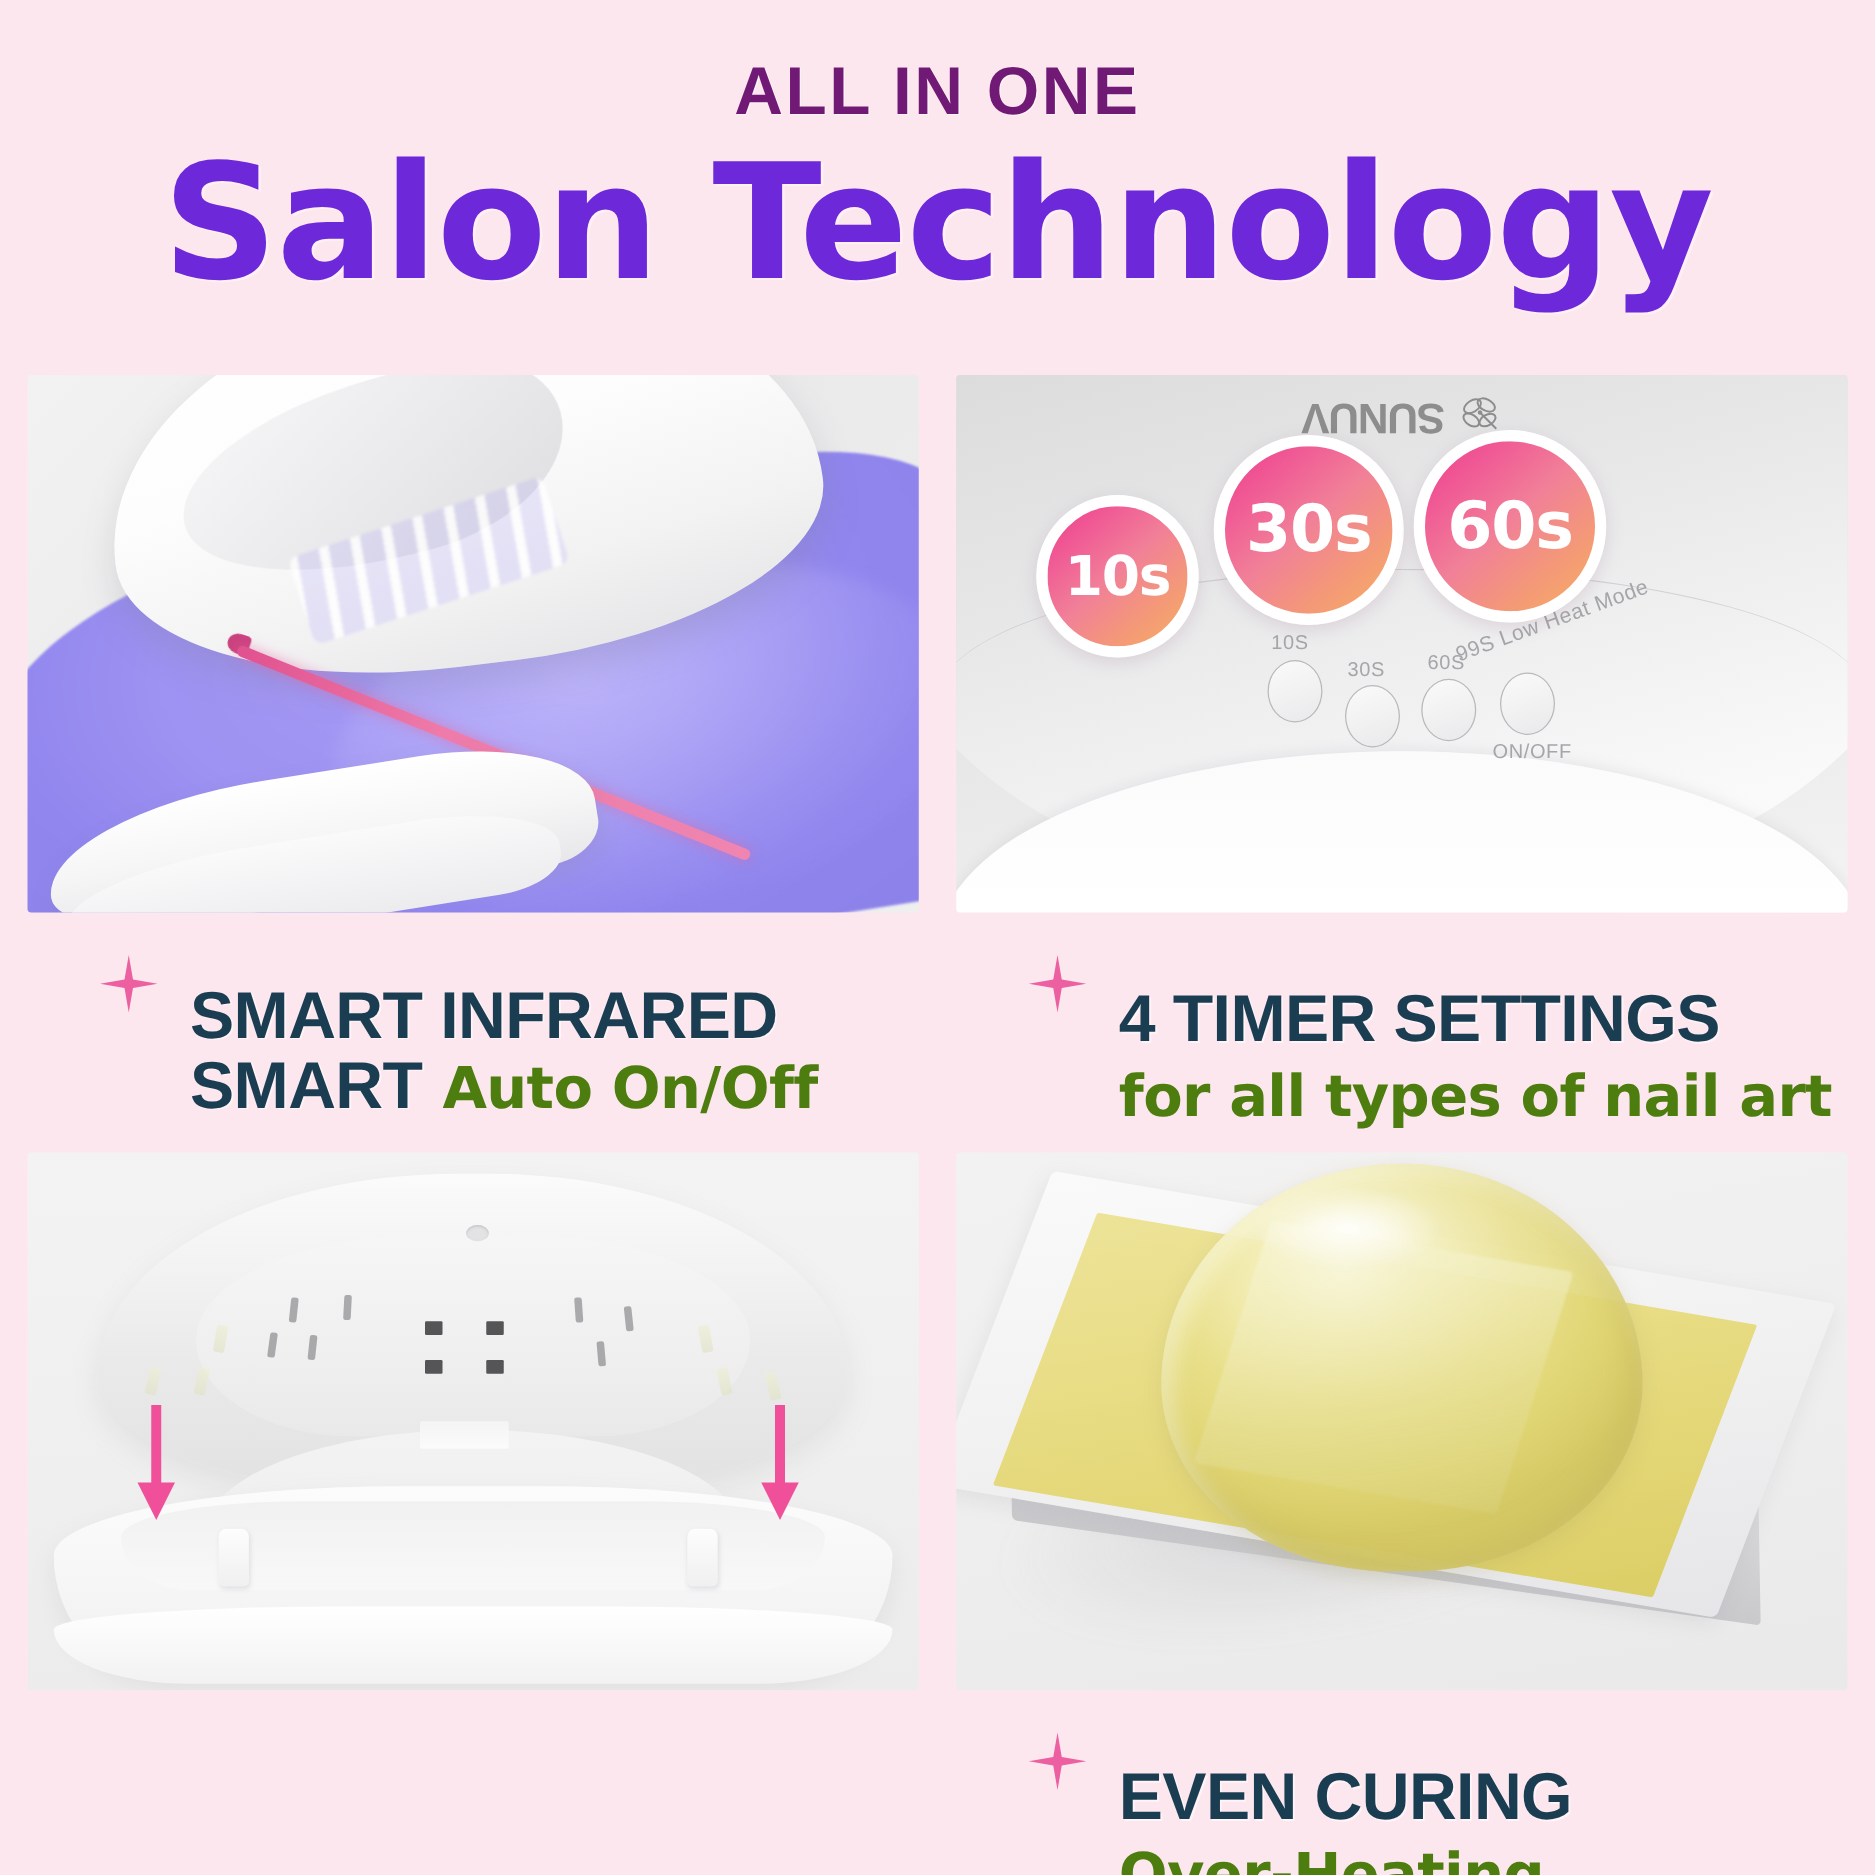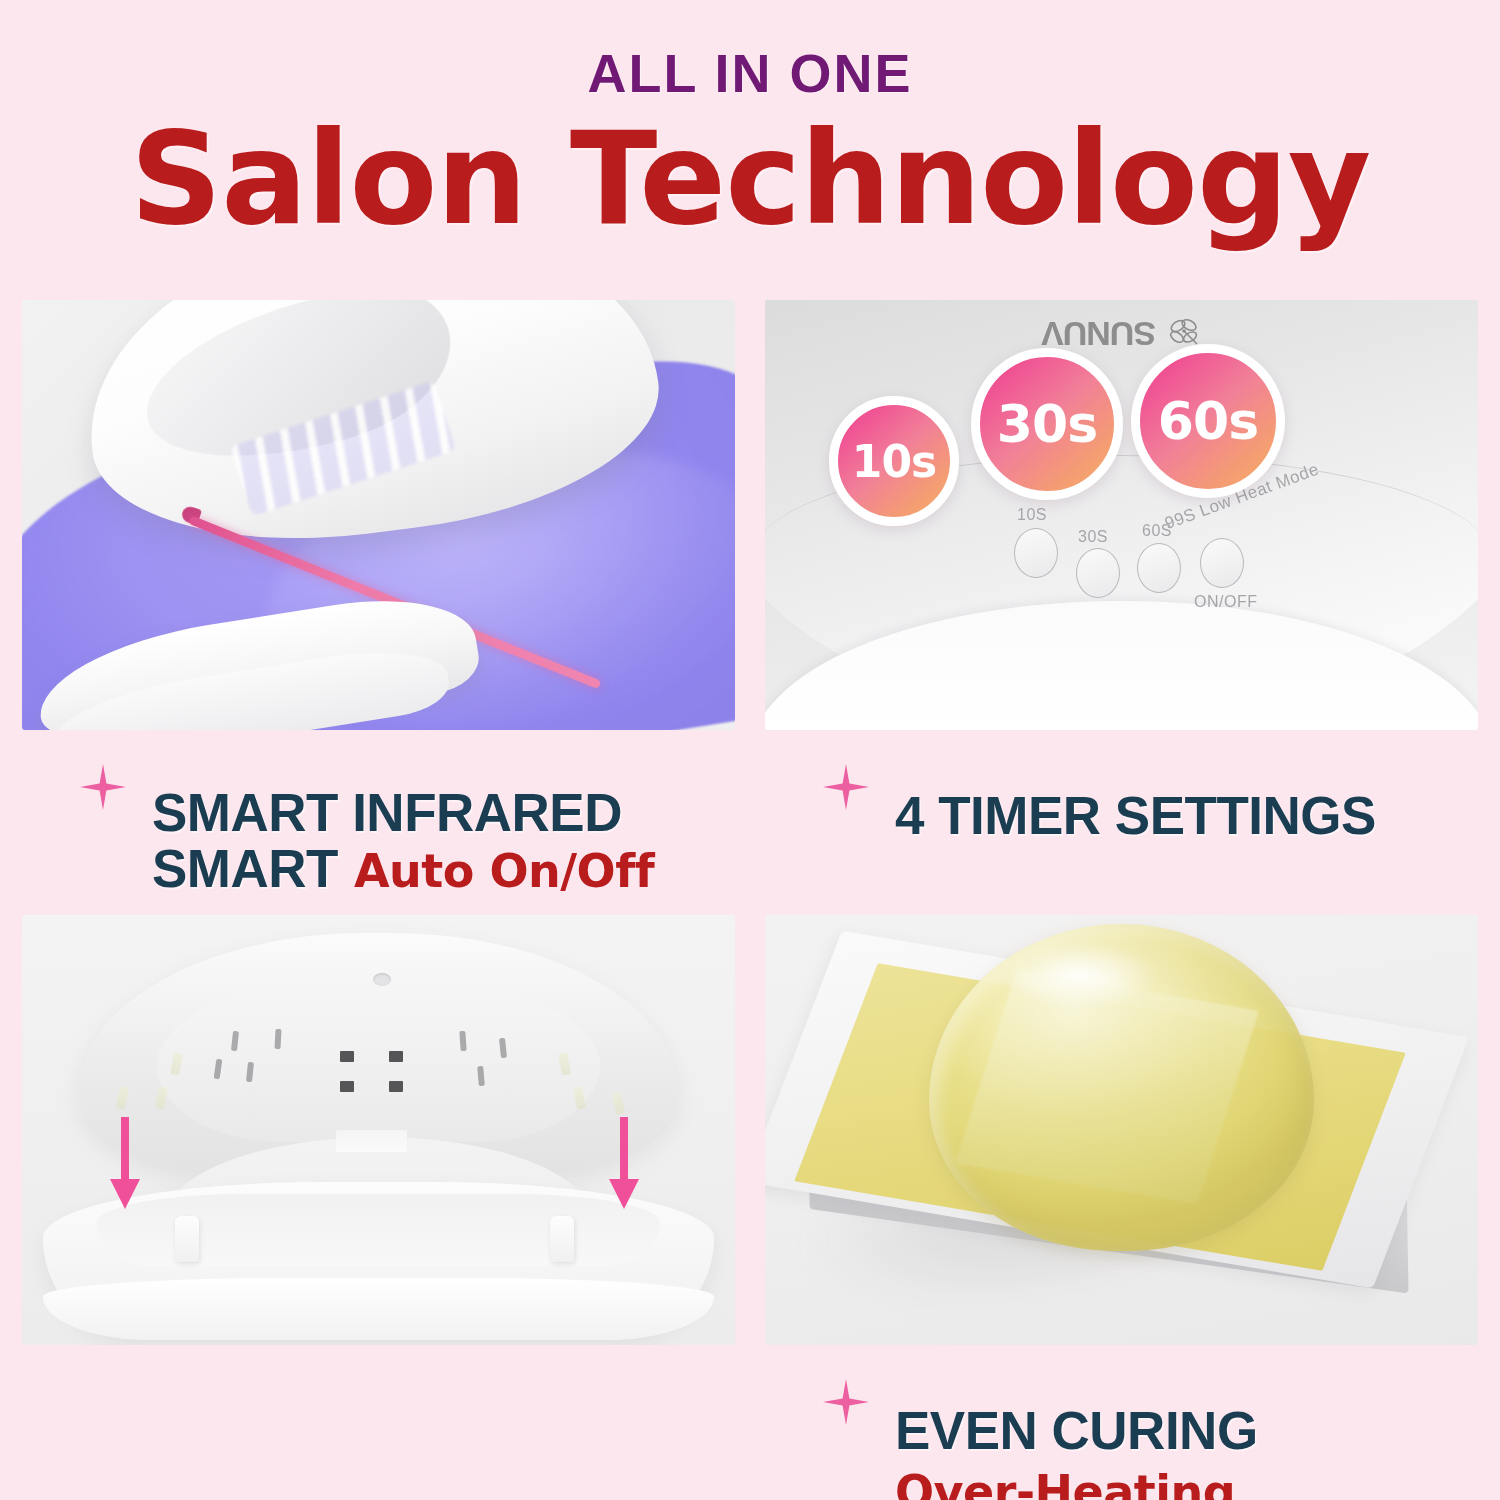--- a/index.html
+++ b/index.html
@@ -19,21 +19,21 @@
     letter-spacing:2px;
     color:#701a75;
     line-height:1;
     font-family:"Liberation Sans", sans-serif;
     text-shadow:1px 1px 0 rgba(255,255,255,.55);
   }
   .headline {
     margin-top:14px;
     font-size:128px;
     font-weight:700;
-    color:#b91c1c;
+    color:#6d28d9;
     line-height:1.02;
     font-family:"DejaVu Sans", sans-serif;
     letter-spacing:-1px;
     text-shadow:2px 2px 0 rgba(255,255,255,.4);
   }
 
   
   .grid {
     position:absolute;
     top:300px; left:22px;
@@ -71,21 +71,21 @@
     font-size:53px;
     font-weight:700;
     color:#1B3D52;
     letter-spacing:-0.5px;
     font-family:"Liberation Sans", sans-serif;
     text-shadow:1.5px 1.5px 0 rgba(255,255,255,.5);
   }
   .cap-sub {
     font-size:46px;
     font-weight:700;
-    color:#b91c1c;
+    color:#4d7c0f;
     font-family:"DejaVu Sans", sans-serif;
     letter-spacing:-0.5px;
   }
   .cap-sub.inline { margin-left:16px; }
   .cap-sub.block { display:block; margin-top:4px; }
   .cap-main.block { display:block; }
 
   
   .p1 { background:linear-gradient(135deg,#F2F2F2 0%,#E9E9EA 45%,#EFEFF0 100%); }
   .p1 .uvglow {
@@ -485,20 +485,21 @@
       </div>
 
       <div class="caption">
         <span class="spark">
           <svg viewBox="0 0 46 46">
             <path d="M23 0 L26.4 19.6 L46 23 L26.4 26.4 L23 46 L19.6 26.4 L0 23 L19.6 19.6 Z" fill="#EC5FA0"></path>
           </svg>
         </span>
         <span class="capwrap">
           <span class="cap-main block">4 TIMER SETTINGS</span>
+          <span class="cap-sub block">for all types of nail art</span>
         </span>
       </div>
     </div>
   </div>
 
   <div class="row">
 
     <div class="cell">
       <div class="photo p3">
         <div class="hood">

